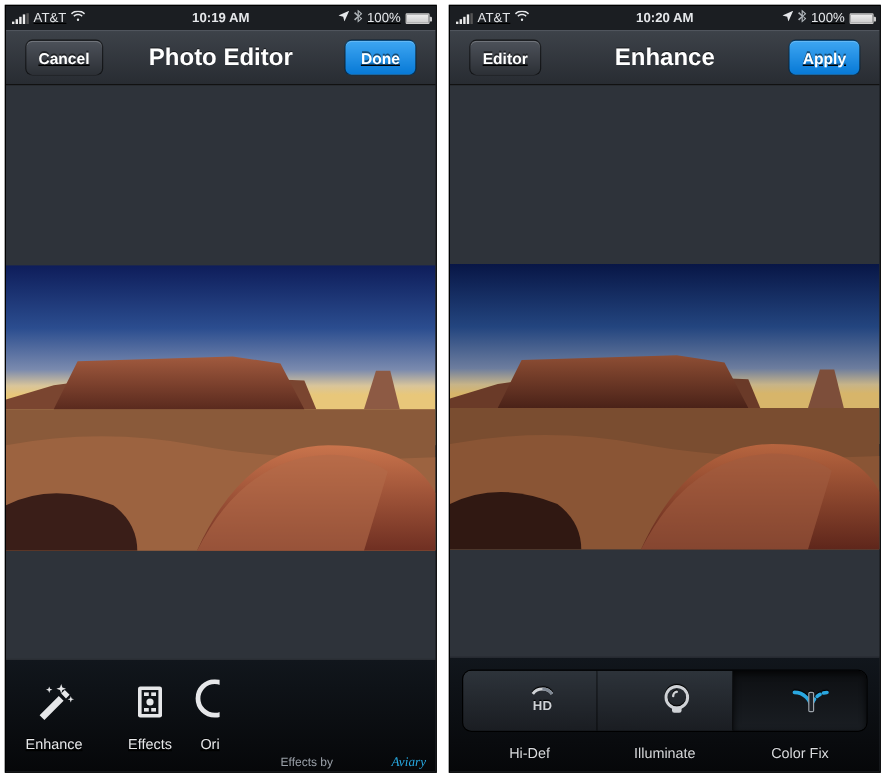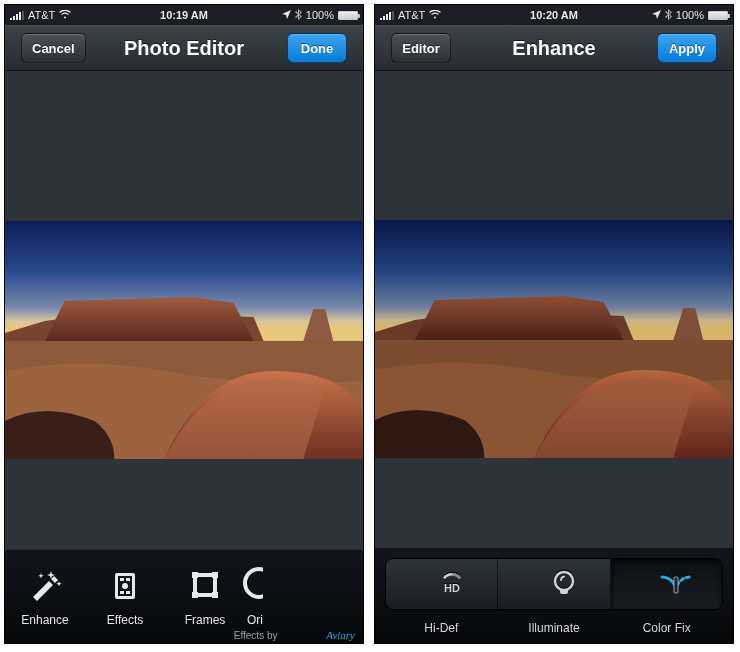--- a/index.html
+++ b/index.html
@@ -14,20 +14,21 @@
   }
   .phone {
     width: 360px;
     height: 640px;
     background: #2e333a;
     border: 1px solid #000;
     display: flex;
     flex-direction: column;
     overflow: hidden;
     position: relative;
+    text-decoration: underline;
   }
   
   .statusbar {
     height: 20px;
     background: #1b1e22;
     color: #e5e7ea;
     font-size: 11px;
     display: flex;
     align-items: center;
     justify-content: space-between;
@@ -243,32 +244,20 @@
             <rect x="11" y="9" width="14" height="20" fill="#101317"></rect>
             <rect x="13" y="11" width="4" height="3" fill="#e6e7e9"></rect>
             <rect x="19" y="11" width="4" height="3" fill="#e6e7e9"></rect>
             <rect x="13" y="24" width="4" height="3" fill="#e6e7e9"></rect>
             <rect x="19" y="24" width="4" height="3" fill="#e6e7e9"></rect>
             <circle cx="18" cy="19" r="3" fill="#e6e7e9"></circle>
           </svg>
       </span>
       <span class="tlabel">Effects</span>
     </div>
-    <div class="tool">
-      <span class="ticon">
-        <svg width="36" height="36" viewBox="0 0 36 36">
-            <path d="M6 6h24v24H6V6zm4 4v16h16V10H10z" fill="#e6e7e9"></path>
-            <rect x="5" y="5" width="6" height="6" fill="#e6e7e9"></rect>
-            <rect x="25" y="5" width="6" height="6" fill="#e6e7e9"></rect>
-            <rect x="5" y="25" width="6" height="6" fill="#e6e7e9"></rect>
-            <rect x="25" y="25" width="6" height="6" fill="#e6e7e9"></rect>
-          </svg>
-      </span>
-      <span class="tlabel">Frames</span>
-    </div>
     <div class="tool partial">
       <span class="ticon" style="margin-left:-4px">
         <svg width="22" height="36" viewBox="0 0 22 36">
             <circle cx="18" cy="16" r="14" fill="none" stroke="#e6e7e9" stroke-width="4"></circle>
           </svg>
       </span>
       <span class="tlabel" style="margin-left:2px">Ori</span>
     </div>
     <div class="poweredby">
       <span>Effects by </span><span class="brand">Aviary</span>

